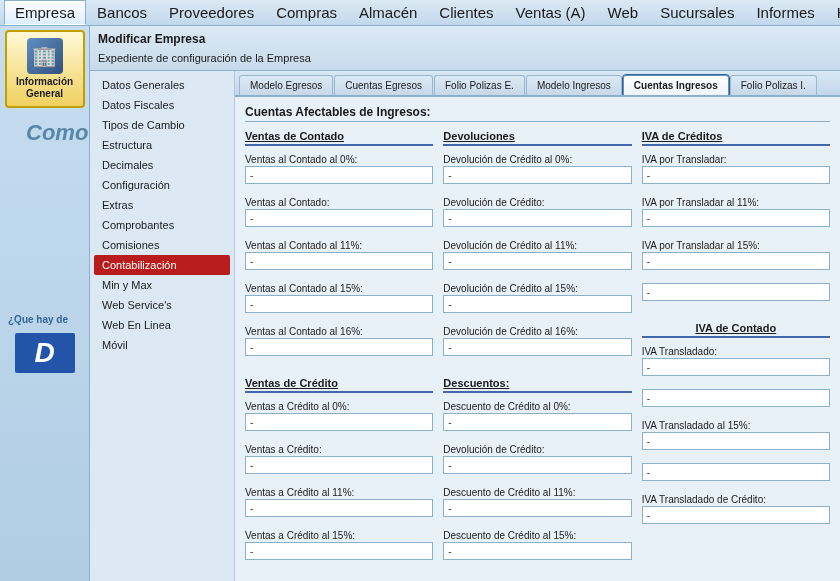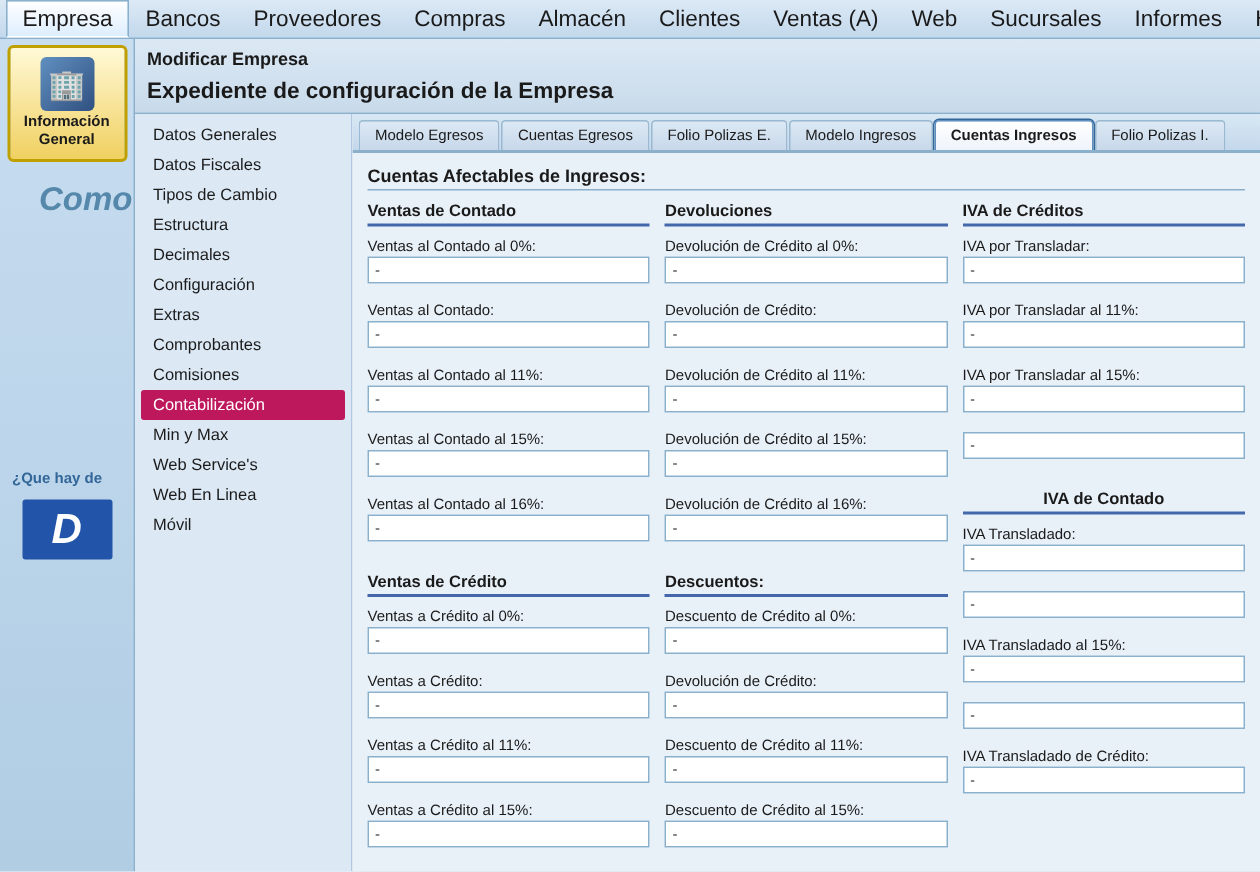--- a/index.html
+++ b/index.html
@@ -123,22 +123,22 @@
       border-bottom: 1px solid #8ab0cc;
       padding: 4px 8px 0;
     }
     .main-title-bar {
       font-size: 12px;
       font-weight: bold;
       color: #1a1a1a;
       padding: 2px 0 4px;
     }
     .page-title {
-      font-size: 15px;
-      font-weight: bold;
+      font-size: 11px;
+      font-weight: normal;
       color: #1a1a1a;
       padding: 2px 0 6px;
     }
 
     
     .content-layout {
       display: flex;
       flex: 1;
       overflow: hidden;
     }
@@ -152,21 +152,21 @@
       overflow-y: auto;
     }
     .nav-item {
       padding: 4px 12px;
       cursor: pointer;
       font-size: 11px;
       color: #1a1a1a;
       white-space: nowrap;
     }
     .nav-item.active {
-      background: #be185d;
+      background: #b91c1c;
       color: white;
       border-radius: 2px;
       margin: 0 4px;
       padding: 4px 8px;
     }
 
     
     .right-content {
       flex: 1;
       background: #e8f0f8;
@@ -231,20 +231,21 @@
 
     .col-section { display: flex; flex-direction: column; gap: 6px; }
 
     .col-header {
       font-size: 11px;
       font-weight: bold;
       color: #1a1a1a;
       border-bottom: 2px solid #4466aa;
       padding-bottom: 2px;
       margin-bottom: 2px;
+      text-decoration: underline;
     }
 
     .field-label {
       font-size: 10px;
       color: #1a1a1a;
       margin-bottom: 1px;
     }
     .field-input {
       width: 100%;
       height: 18px;

